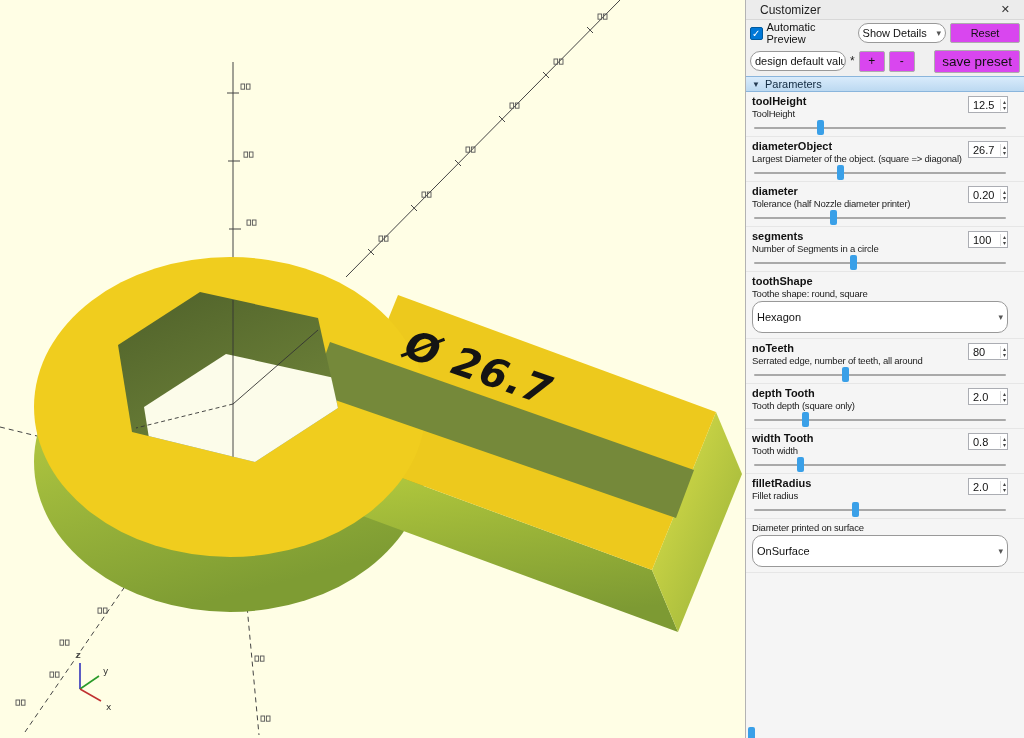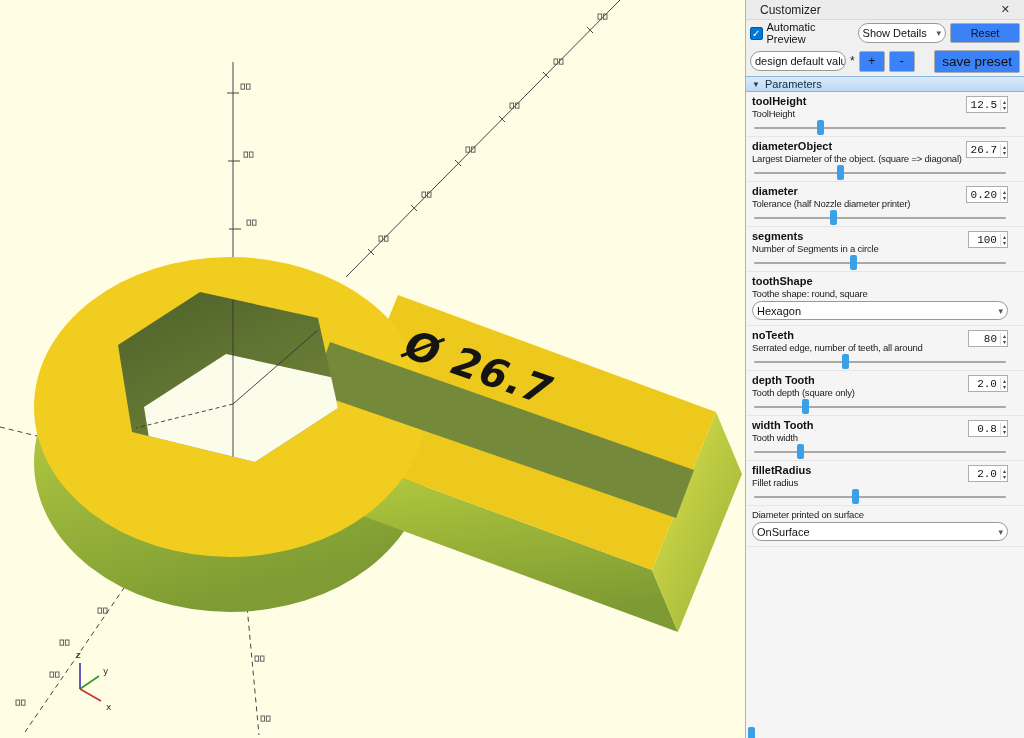--- a/index.html
+++ b/index.html
@@ -18,43 +18,43 @@
 
   .toolbar { display:flex; align-items:center; gap:4px; padding:3px 4px; flex:0 0 auto; }
   .row1 { height:26px; }
   .row2 { height:30px; }
   .chklabel { display:flex; align-items:center; gap:4px; font-size:11px; color:#111; }
   .checkbox { width:13px; height:13px; background:#0078d7; border:1px solid #005a9e; color:#fff; font-size:10px; line-height:11px; text-align:center; border-radius:2px; }
   .select { background:#fff; border:1px solid #999; height:20px; display:flex; align-items:center; justify-content:space-between; padding:0 4px; font-size:11px; color:#111; border-radius:10px; white-space:nowrap; overflow:hidden; }
   .select .chev { margin-left:4px; color:#555; font-size:9px; }
   .sel-details { width:92px; }
   .sel-preset { width:96px; }
-  .btn { background:#3b82f6; border:1px solid #adadad; border-radius:2px; font-size:11px; height:20px; padding:0 10px; color:#111; font-family:"Liberation Sans",sans-serif; }
+  .btn { background:#d946ef; border:1px solid #adadad; border-radius:2px; font-size:11px; height:20px; padding:0 10px; color:#111; font-family:"Liberation Sans",sans-serif; }
   .btn-reset { margin-left:auto; width:72px; }
   .btn-sm { width:26px; height:21px; padding:0; font-size:12px; }
   .btn-save { margin-left:auto; height:23px; font-size:13.5px; padding:0 7px; }
   .star { font-size:12px; color:#222; }
 
   .param-header { height:16px; background:linear-gradient(#d9ebfb,#bcd9f1); border-top:1px solid #8ab5dc; border-bottom:1px solid #8ab5dc; display:flex; align-items:center; gap:5px; padding-left:6px; font-size:11px; color:#10293f; flex:0 0 auto; }
   .tri { font-size:8px; color:#243b52; }
 
   .params { flex:1 1 auto; background:#f5f5f5; position:relative; overflow:hidden; }
   .param { padding:3px 16px 0 6px; border-bottom:1px solid #e6e6e6; }
   .ptop { display:flex; justify-content:space-between; align-items:flex-start; }
   .ptxt { min-width:0; }
   .pname { font-size:11px; font-weight:bold; color:#111; line-height:13px; white-space:nowrap; }
   .pdesc { font-size:9.5px; color:#222; line-height:11px; white-space:nowrap; overflow:hidden; letter-spacing:-0.2px; }
   .spin { display:flex; align-items:center; background:#fff; border:1px solid #abadb3; height:17px; padding:0 1px 0 4px; font-size:11px; margin-top:1px; flex:0 0 auto; }
-  .sval { min-width:24px; text-align:right; color:#111;font-family:Liberation Mono, monospace; }
+  .sval { min-width:24px; text-align:left; color:#111; }
   .sarr { display:flex; flex-direction:column; justify-content:center; margin-left:3px; border-left:1px solid #ddd; padding-left:2px; color:#444; }
   .sarr i { font-style:normal; font-size:6px; line-height:6px; }
   .slider { position:relative; height:15px; margin:1px 2px 1px 2px; }
   .track { position:absolute; left:0; right:0; top:7px; height:2px; background:#a9a9a9; border-radius:1px; }
   .handle { position:absolute; top:0; width:7px; height:15px; background:#3aa0e8; border-radius:2px; }
-  .psel .select { margin:2px 0 5px 0; height:19px; width:100%; }
+  .psel .select { margin:2px 0 5px 0; height:32px; width:100%; }
   .partial-handle { position:absolute; left:2px; bottom:0; width:7px; height:11px; background:#3aa0e8; border-radius:2px 2px 0 0; }
 </style>
 </head>
 <body>
 
 <div class="app">
 
   <div class="viewport">
     <svg width="745" height="738" viewBox="0 0 745 738">
       <defs>

